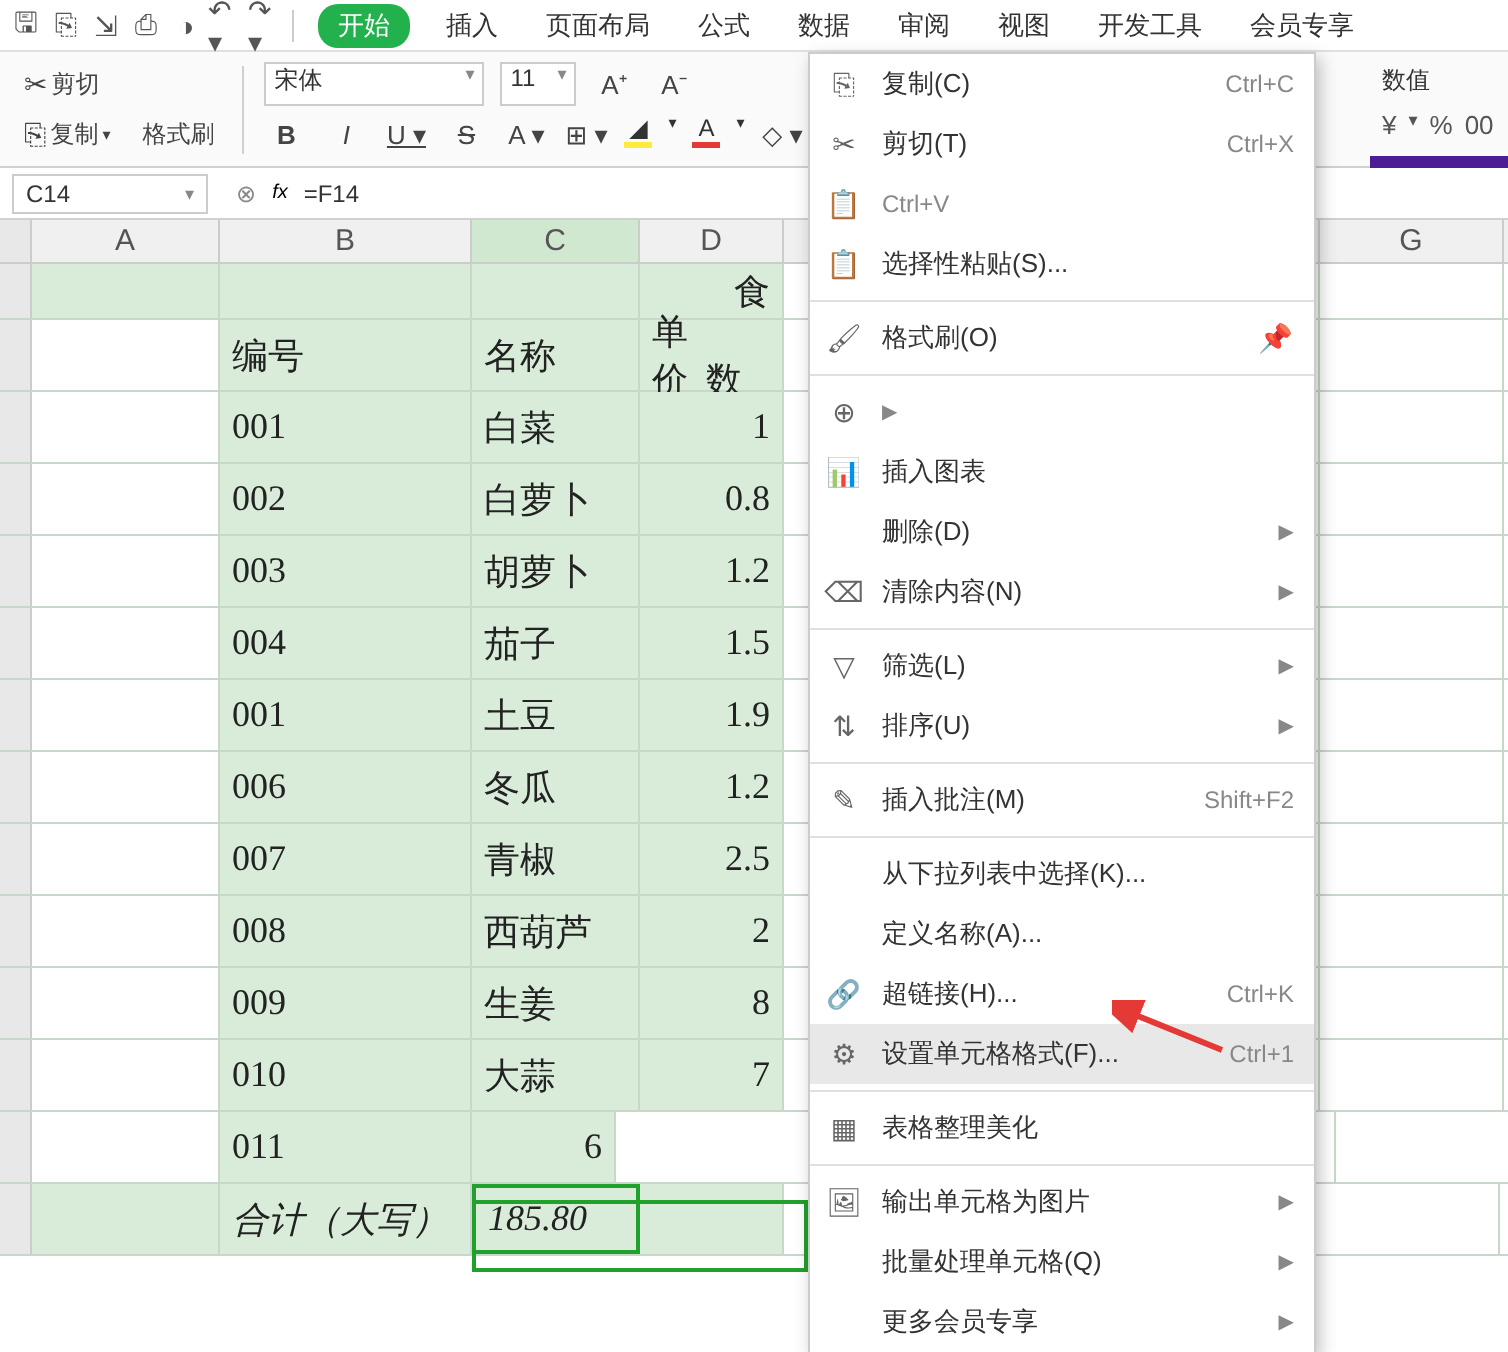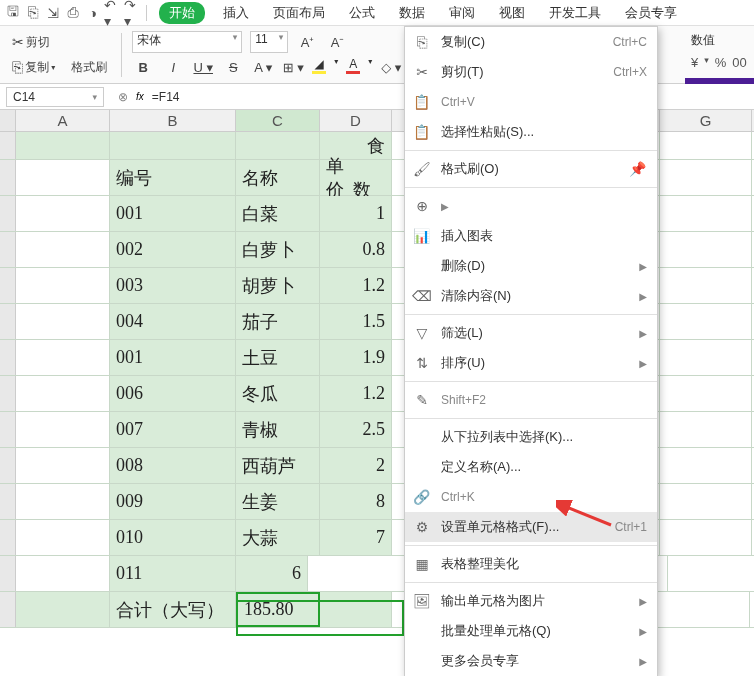--- a/index.html
+++ b/index.html
@@ -45,21 +45,21 @@
 .cG { width: 92px; }
 .col-h.sel { background: #d0e8d0; }
 
 .rows { }
 .row { display: flex; height: 36px; border-bottom: 1px solid #c8d8c8; }
 .row-h { width: 16px; background: #e8e8e8; border-right: 1px solid #ccc; }
 .cell { border-right: 1px solid #c8d8c8; padding: 0 6px; display: flex; align-items: center; font-size: 18px; font-family: SimSun, serif; background: #d9ecd9; color: #222; }
 .cell.num { justify-content: flex-end; }
 .row.title .cell { background: #d9ecd9; font-size: 18px; }
 .row.header .cell { font-weight: 500; }
-.row.total .cell { background: #d9ecd9; }
+.row.total .cell { background: #d9ecd9; font-style: italic; }
 .cell.cA { background: #fff; }
 .row0 { height: 28px; }
 .row0 .cell { font-size: 16px; }
 
 .selection-box { position: absolute; border: 2px solid #22a02c; pointer-events: none; }
 
 .ctx-menu { position: absolute; top: 26px; left: 404px; width: 254px; background: #fff; border: 1px solid #ccc; box-shadow: 2px 3px 8px rgba(0,0,0,0.25); font-size: 13px; z-index: 100; }
 .ctx-item { display: flex; align-items: center; height: 30px; padding: 0 10px 0 8px; gap: 10px; }
 .ctx-item:hover, .ctx-item.hover { background: #e8e8e8; }
 .ctx-icon { width: 18px; height: 18px; display: flex; align-items: center; justify-content: center; color: #666; font-size: 14px; }
@@ -379,36 +379,38 @@
     <div class="ctx-item">
     <span class="ctx-icon">⇅</span>
     <span class="ctx-label">排序(U)</span>
 
     <span class="ctx-arrow-sub">▶</span>
 
   </div>
     <hr>
     <div class="ctx-item">
     <span class="ctx-icon">✎</span>
+    <span class="ctx-label">插入批注(M)</span>
     <span class="ctx-shortcut">Shift+F2</span>
 
   </div>
     <hr>
     <div class="ctx-item">
     <span class="ctx-icon"></span>
     <span class="ctx-label">从下拉列表中选择(K)...</span>
 
   </div>
     <div class="ctx-item">
     <span class="ctx-icon"></span>
     <span class="ctx-label">定义名称(A)...</span>
 
   </div>
     <div class="ctx-item">
     <span class="ctx-icon">🔗</span>
+    <span class="ctx-label">超链接(H)...</span>
     <span class="ctx-shortcut">Ctrl+K</span>
 
   </div>
     <div class="ctx-item hover">
     <span class="ctx-icon">⚙</span>
     <span class="ctx-label">设置单元格格式(F)...</span>
     <span class="ctx-shortcut">Ctrl+1</span>
 
   </div>
     <hr>

